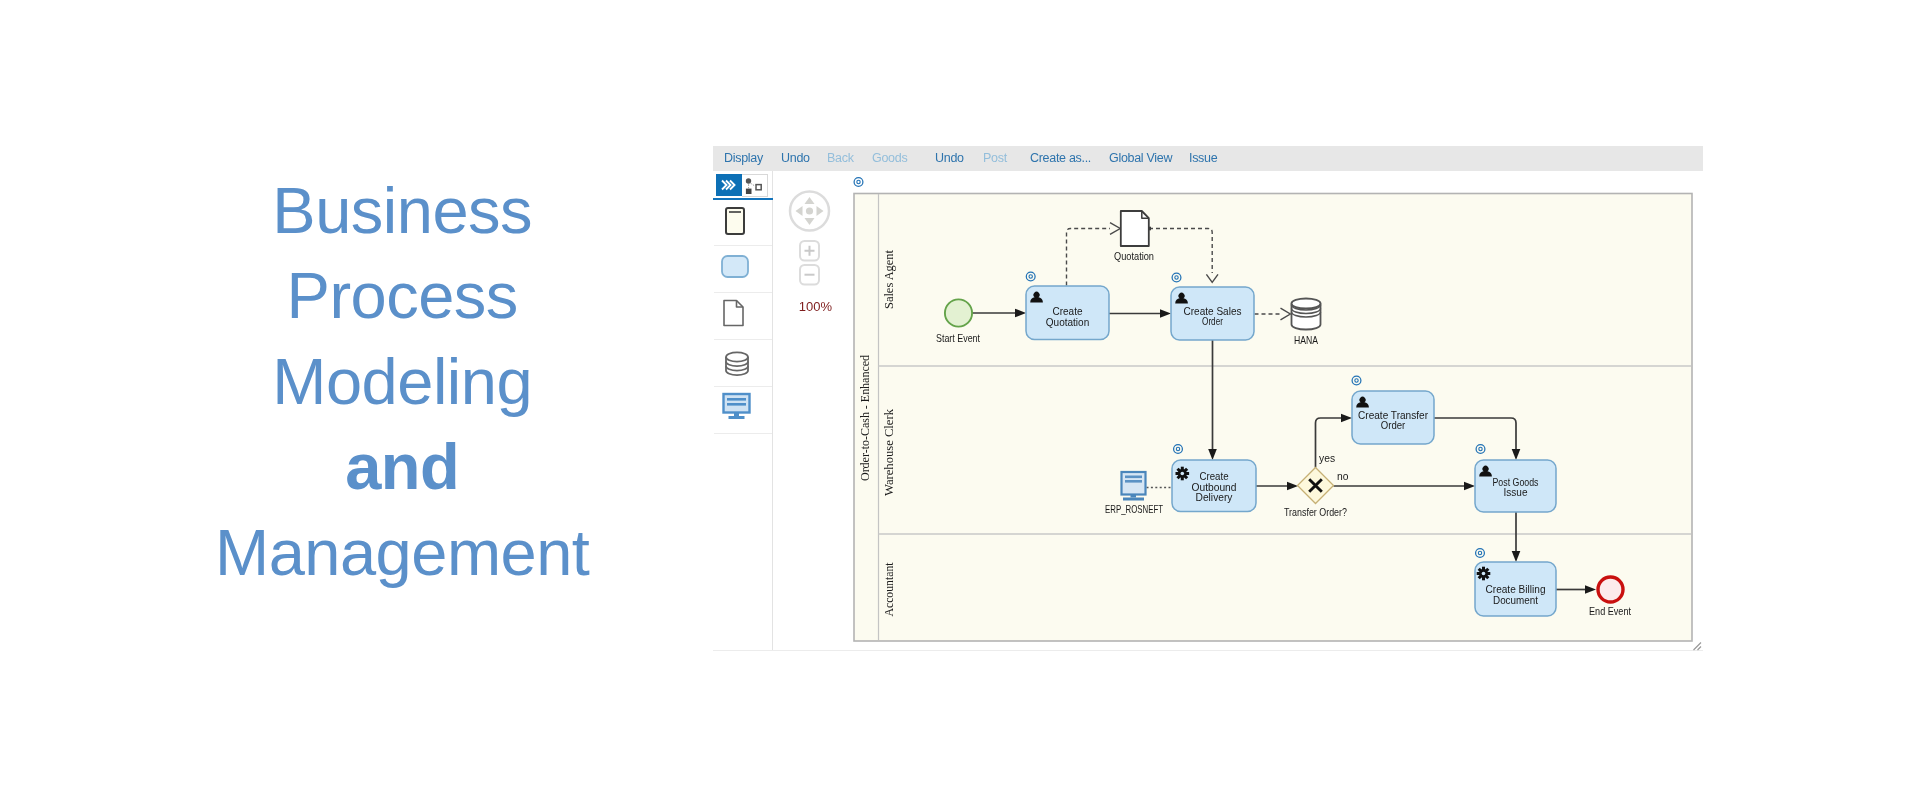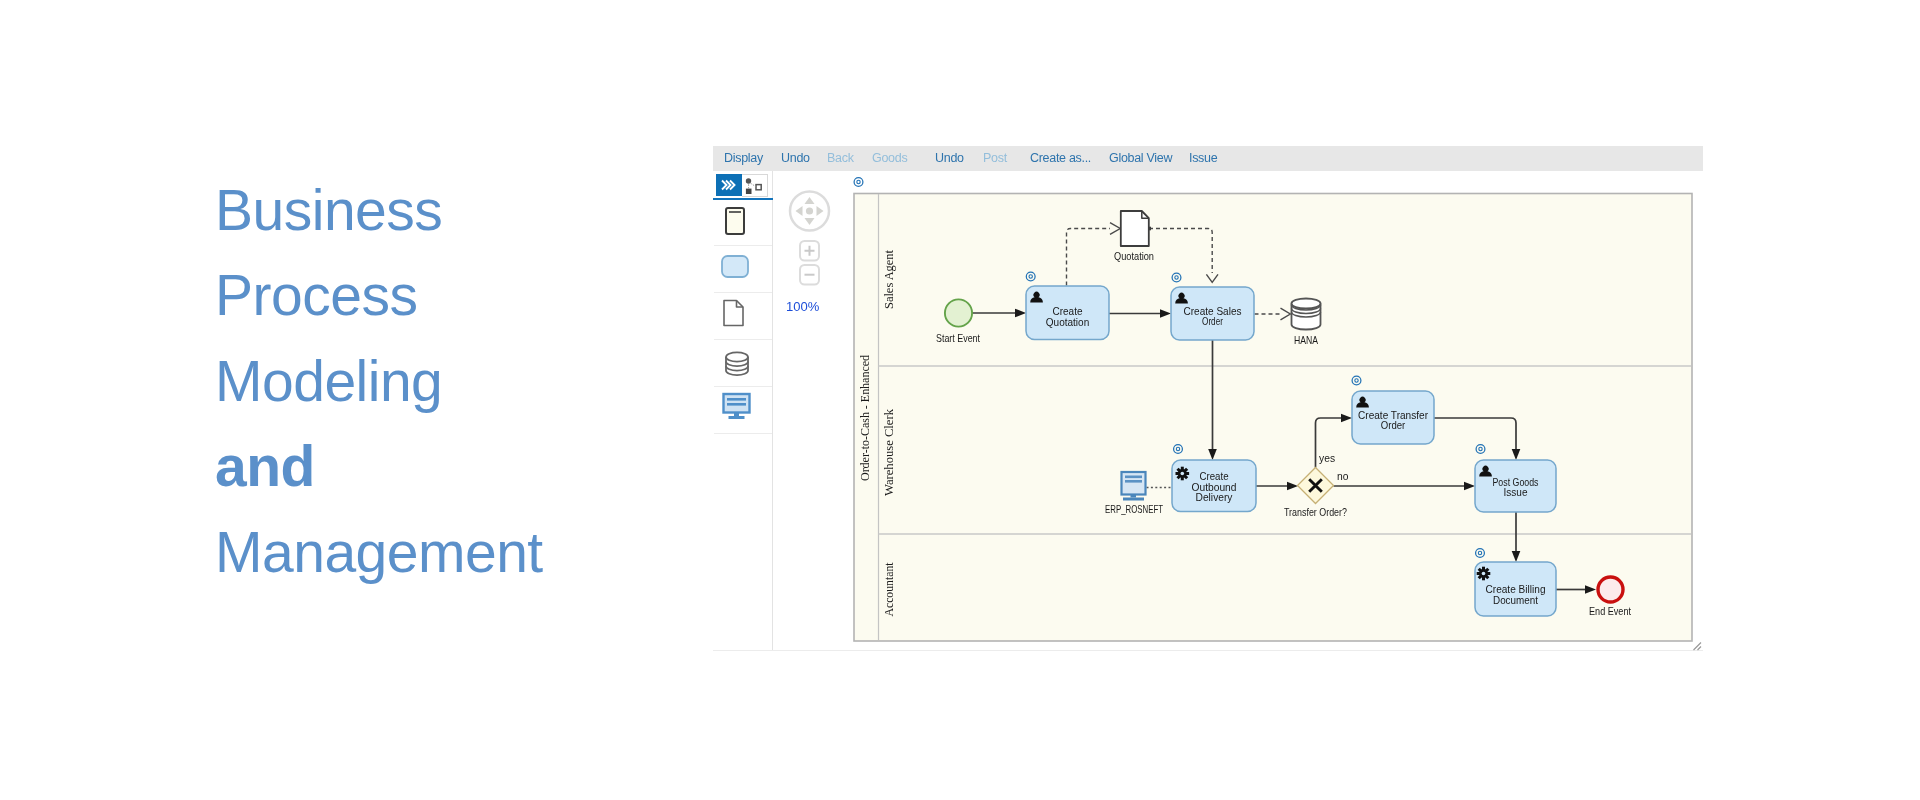--- a/index.html
+++ b/index.html
@@ -1,28 +1,28 @@
 <!DOCTYPE html>
 <html><head>
 <meta charset="utf-8">
 <style>
   html,body{margin:0;padding:0;}
   body{width:1920px;height:800px;background:#ffffff;position:relative;overflow:hidden;
        font-family:"Liberation Sans", sans-serif;}
   .abs{position:absolute;}
-  .title{left:215px;top:167.5px;font-size:57px;line-height:85.5px;color:#5b90ca;letter-spacing:-0.5px;}
+  .title{left:215px;top:167.5px;font-size:65px;line-height:85.5px;color:#5b90ca;letter-spacing:-0.5px;text-align:center;}
   .toolbar{left:713px;top:146px;width:990px;height:25px;background:#e7e7e7;}
   .tb{position:absolute;top:0;height:25px;line-height:25px;font-size:12.5px;letter-spacing:-0.3px;color:#2e74ad;text-align:center;}
   .tb.dis{color:#93bedb;}
   .content{left:713px;top:171px;width:990px;height:479px;background:#ffffff;border-bottom:1px solid #ececec;}
   .sbline{left:772px;top:171px;width:1px;height:479px;background:#e3e3e3;}
   .tab1{left:716px;top:174px;width:26px;height:22px;background:#0d70b6;}
   .tab2{left:742px;top:174px;width:25px;height:21px;background:#ffffff;border:1px solid #d8d8d8;border-left:none;}
   .tabline{left:713px;top:198px;width:60px;height:2px;background:#1273bb;}
-  .pct{left:786px;top:299px;width:46px;text-align:left;font-size:13px;color:#1d4ed8;}
+  .pct{left:786px;top:299px;width:46px;text-align:right;font-size:13px;color:#7f1d1d;}
 </style>
 </head>
 <body>
   <div class="abs title">Business<br>Process<br>Modeling<br><b>and</b><br>Management</div>
 
   <div class="abs toolbar">
     <span class="tb" style="left:11px">Display</span>
     <span class="tb" style="left:68px">Undo</span>
     <span class="tb dis" style="left:114px">Back</span>
     <span class="tb dis" style="left:159px">Goods</span>

